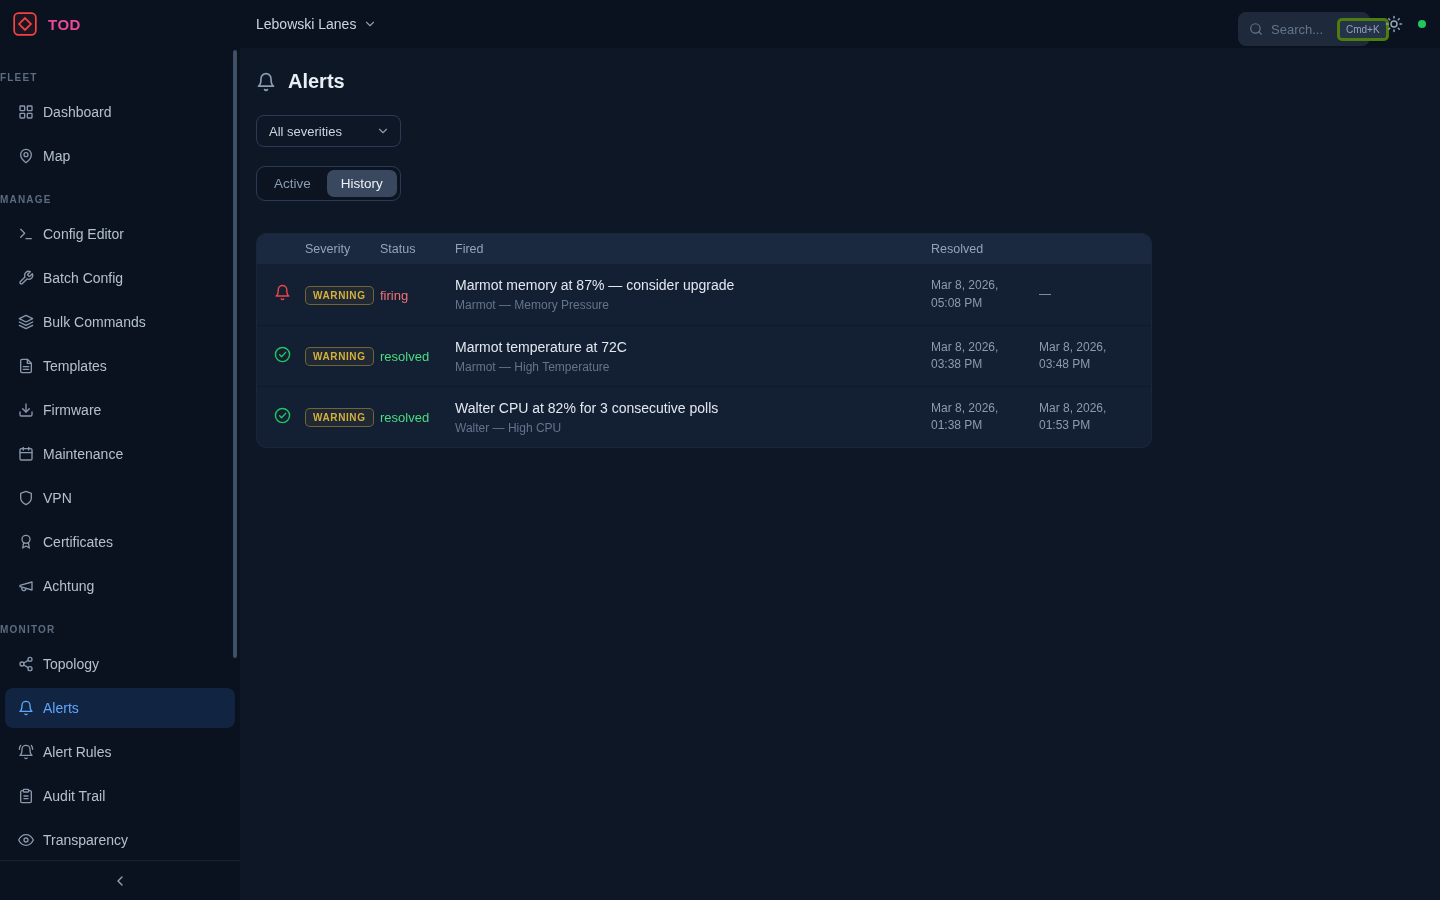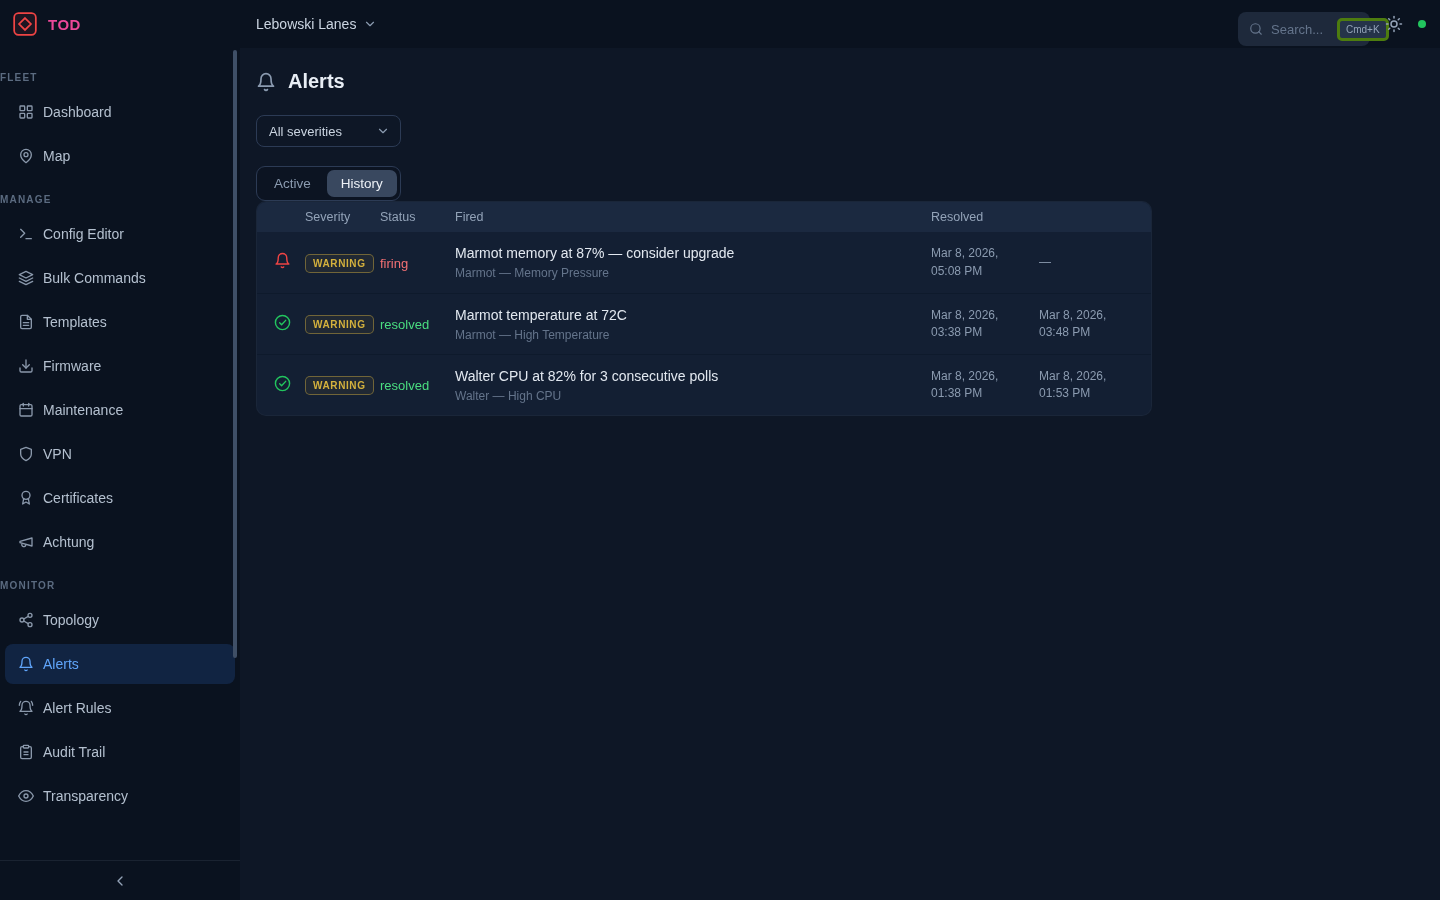--- a/index.html
+++ b/index.html
@@ -57,21 +57,21 @@
   .page-title { font-size:20px; font-weight:700; color:#e8eef5; }
 
   .severity-filter { margin-top:22px; width:145px; height:32px; border:1px solid #2c3b55; border-radius:8px; display:flex; align-items:center; justify-content:space-between; padding:0 10px 0 12px; font-size:13px; color:#cbd5e1; cursor:pointer; background:#0e1726; }
   .severity-filter .icon { color:#8b9bb0; }
 
   .tabs { margin-top:19px; display:inline-flex; gap:2px; background:#0c1422; border:1px solid #2c3b55; border-radius:9px; padding:3px; }
   .tab { border:none; background:transparent; color:#8b9bb0; font-size:13.5px; padding:6px 14px; border-radius:7px; cursor:pointer; font-family:"Liberation Sans",sans-serif; }
   .tab.active { background:#39485f; color:#eef2f7; }
 
   
-  .table-card { margin-top:0; width:896px; border-radius:10px; overflow:hidden; background:#131f33; border:1px solid rgba(255,255,255,.03); }
+  .table-card { margin-top:32px; width:896px; border-radius:10px; overflow:hidden; background:#131f33; border:1px solid rgba(255,255,255,.03); }
   .grid-cols { display:grid; grid-template-columns:48px 75px 75px 476px 108px 110px; }
   .thead { background:#1b2940; height:30px; align-items:center; }
   .th { font-size:12.5px; color:#93a3b8; font-weight:500; }
   .trow { align-items:center; padding:10px 0; min-height:61px; cursor:pointer; }
   .trow + .trow { border-top:1px solid #0e1a2c; }
   .icon-cell { padding-left:17px; }
   .row-icon svg { width:17px; height:17px; }
   .row-icon.red { color:#ef4444; }
   .row-icon.green { color:#22c55e; }
   .badge-warning { display:inline-block; font-size:10px; font-weight:700; letter-spacing:.6px; color:#d4b13d; border:1px solid rgba(212,177,61,.45); background:rgba(212,177,61,.07); border-radius:5px; padding:3px 7px; }
@@ -158,20 +158,28 @@
         </div>
         <div class="nav-section-label">MANAGE</div>
         <div class="nav-item">
           <span class="icon">
             <svg width="16" height="16" viewBox="0 0 24 24" fill="none" stroke="currentColor" stroke-width="2" stroke-linecap="round" stroke-linejoin="round">
               <polyline points="4 17 10 11 4 5"></polyline>
               <line x1="12" y1="19" x2="20" y2="19"></line>
             </svg>
           </span>
           <span class="nav-label">Config Editor</span>
+        </div>
+        <div class="nav-item">
+          <span class="icon">
+            <svg width="16" height="16" viewBox="0 0 24 24" fill="none" stroke="currentColor" stroke-width="2" stroke-linecap="round" stroke-linejoin="round">
+              <path d="M14.7 6.3a1 1 0 0 0 0 1.4l1.6 1.6a1 1 0 0 0 1.4 0l3.77-3.77a6 6 0 0 1-7.94 7.94l-6.91 6.91a2.12 2.12 0 0 1-3-3l6.91-6.91a6 6 0 0 1 7.94-7.94l-3.76 3.76z"></path>
+            </svg>
+          </span>
+          <span class="nav-label">Batch Config</span>
         </div>
         <div class="nav-item">
           <span class="icon">
             <svg width="16" height="16" viewBox="0 0 24 24" fill="none" stroke="currentColor" stroke-width="2" stroke-linecap="round" stroke-linejoin="round">
               <polygon points="12 2 2 7 12 12 22 7 12 2"></polygon>
               <polyline points="2 17 12 22 22 17"></polyline>
               <polyline points="2 12 12 17 22 12"></polyline>
             </svg>
           </span>
           <span class="nav-label">Bulk Commands</span>

